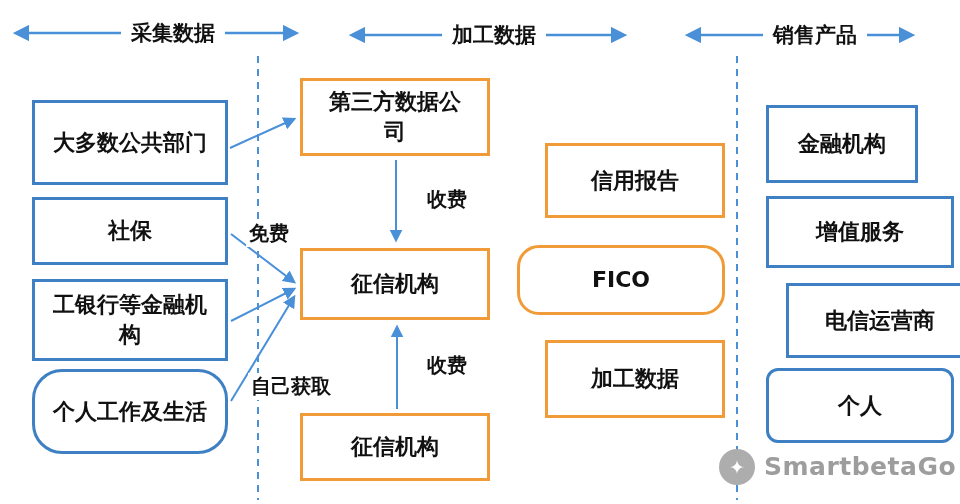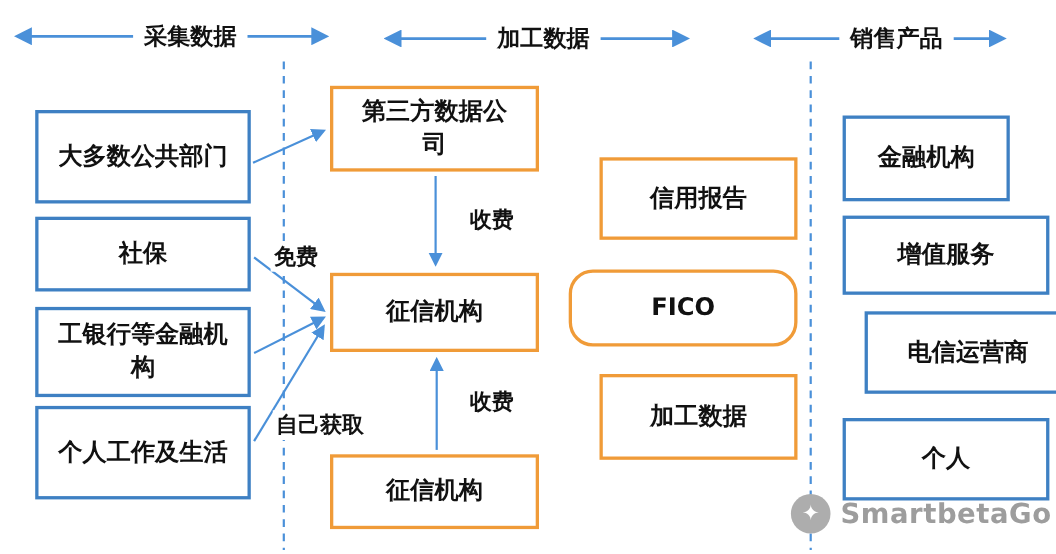--- a/index.html
+++ b/index.html
@@ -98,34 +98,34 @@
     <line x1="397" y1="409" x2="397" y2="327" stroke="#4A90D9" stroke-width="2" marker-end="url(#ar)"></line>
   </svg>
 
   <div class="hdr" style="left:173px;top:33px;">采集数据</div>
   <div class="hdr" style="left:494px;top:35px;">加工数据</div>
   <div class="hdr" style="left:815px;top:35px;">销售产品</div>
 
   <div class="box" style="left:32px;top:100px;width:196px;height:85px;">大多数公共部门</div>
   <div class="box" style="left:32px;top:197px;width:196px;height:68px;">社保</div>
   <div class="box" style="left:32px;top:279px;width:196px;height:82px;">工银行等金融机构</div>
-  <div class="box" style="left:32px;top:369px;width:196px;height:85px;">个人工作及生活</div>
+  <div class="box" style="left:32px;top:369px;width:196px;height:85px;border-radius:30px;">个人工作及生活</div>
 
   <div class="box orange" style="left:300px;top:78px;width:190px;height:78px;">第三方数据公司</div>
   <div class="box orange" style="left:300px;top:248px;width:190px;height:72px;">征信机构</div>
   <div class="box orange" style="left:300px;top:413px;width:190px;height:68px;">征信机构</div>
 
   <div class="box orange" style="left:545px;top:143px;width:180px;height:75px;">信用报告</div>
   <div class="box orange" style="left:517px;top:245px;width:208px;height:70px;border-radius:22px;">FICO</div>
   <div class="box orange" style="left:545px;top:340px;width:180px;height:78px;">加工数据</div>
 
   <div class="box" style="left:766px;top:105px;width:152px;height:78px;">金融机构</div>
   <div class="box" style="left:766px;top:196px;width:188px;height:72px;">增值服务</div>
   <div class="box" style="left:766px;top:283px;width:188px;height:75px;margin-left:20px;">电信运营商</div>
-  <div class="box" style="left:766px;top:380px;width:188px;height:75px;">个人</div>
+  <div class="box" style="left:766px;top:368px;width:188px;height:75px;border-radius:12px;">个人</div>
 
   <div class="edge-label" style="left:424px;top:186px;">收费</div>
   <div class="edge-label" style="left:246px;top:220px;">免费</div>
   <div class="edge-label" style="left:248px;top:373px;">自己获取</div>
   <div class="edge-label" style="left:424px;top:352px;">收费</div>
 
   <div class="wm-logo">
     <span>✦</span>
   </div>
   <div class="wm-text">SmartbetaGo</div>

